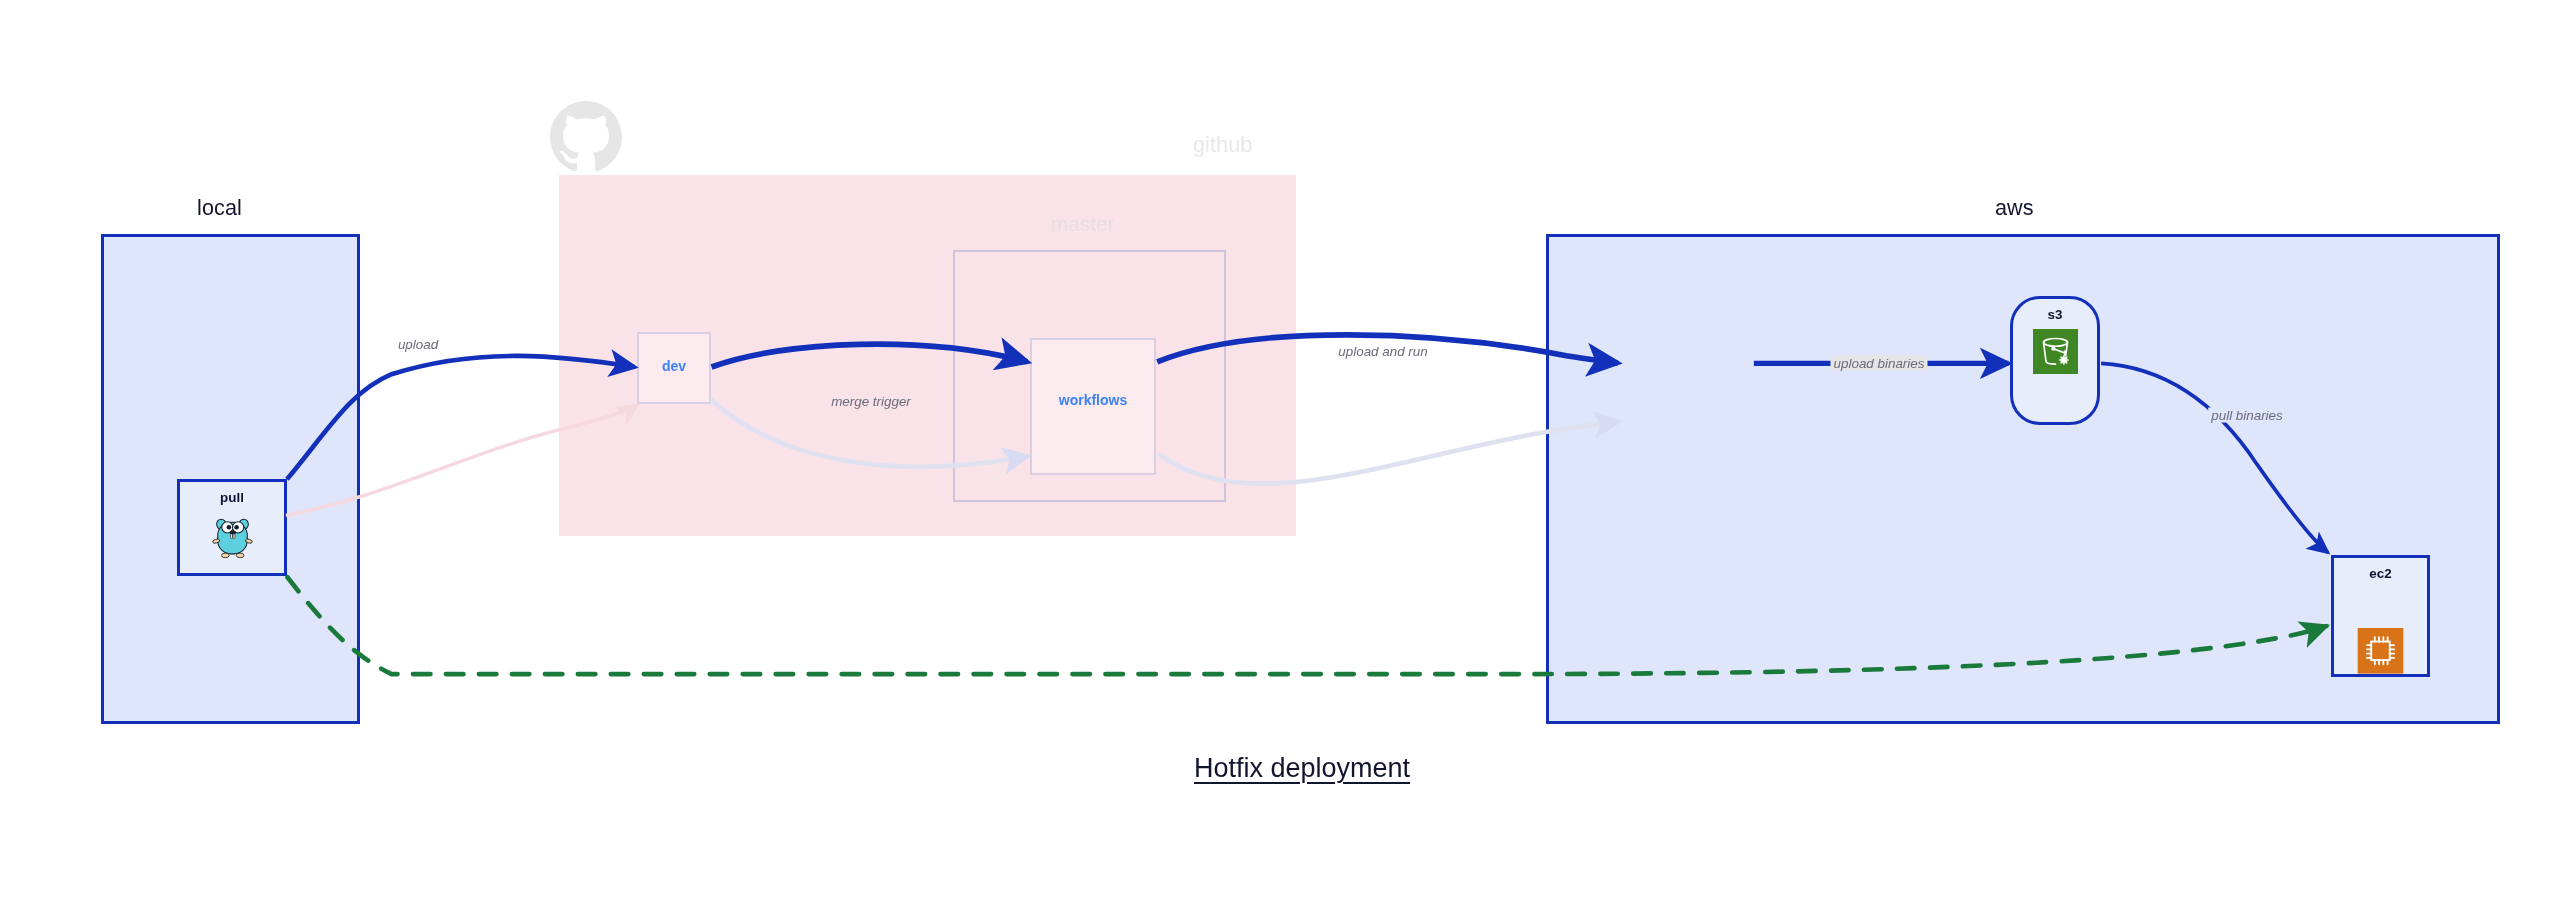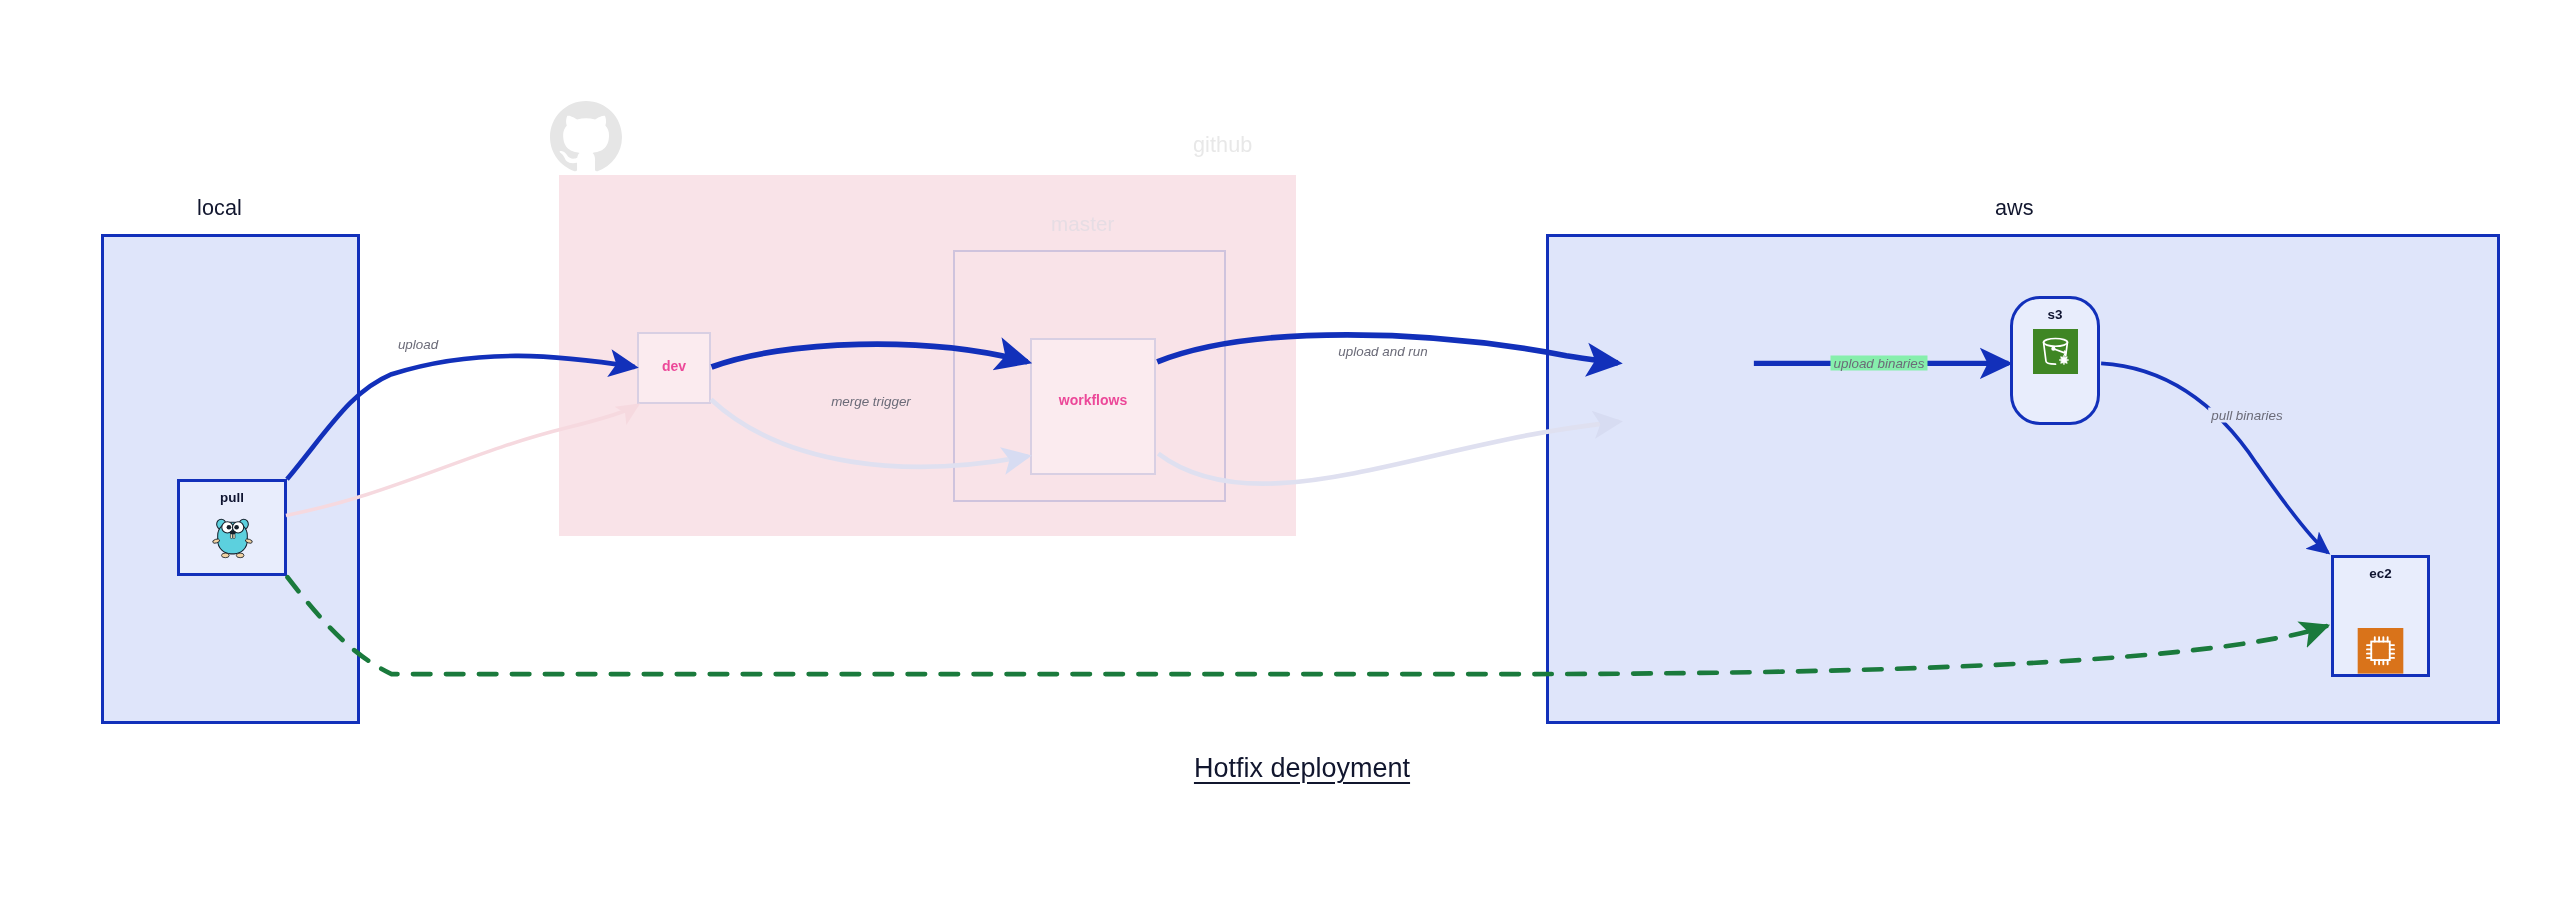--- a/index.html
+++ b/index.html
@@ -60,21 +60,21 @@
     border: 2.1px solid #d8cfe3;
   }
   .node-label {
     font-size: 13.4px;
     font-weight: bold;
     color: #0f1430;
     margin-top: 8.2px;
     white-space: nowrap;
   }
   .node.ghost .node-label {
-    color: #ec4899;
+    color: #3b82f6;
     font-size: 14px;
     font-weight: bold;
   }
   .node-icon {
     margin-top: 7.2px;
     display: block;
   }
 
   
   #edges {
@@ -250,20 +250,20 @@
 
     <path d="M 558 1120 C 620 1200 680 1270 760 1308 L 2900 1308 C 3600 1308 4100 1290 4380 1245 C 4460 1232 4495 1222 4515 1215" fill="none" stroke="#1a7a3c" stroke-width="9" stroke-dasharray="34 30" stroke-linecap="round" marker-end="url(#arrow-green)"></path>
   </svg>
 
   <div class="edge-label" style="left:418px; top:344px;">upload</div>
 
   <div class="edge-label on-pink" style="left:871px; top:353px;">merge trigger</div>
 
   <div class="edge-label" style="left:1383px; top:351px;">upload and run</div>
 
-  <div class="edge-label" style="left:1879px; top:363px; background:#86efac;">upload binaries</div>
+  <div class="edge-label" style="left:1879px; top:363px; background:#e5e5e5;">upload binaries</div>
 
   <div class="edge-label" style="left:2247px; top:415px; background:#dfe5fa;">pull binaries</div>
 
   <div id="caption">Hotfix deployment</div>
 
 </div>
 
 
 </body></html>

